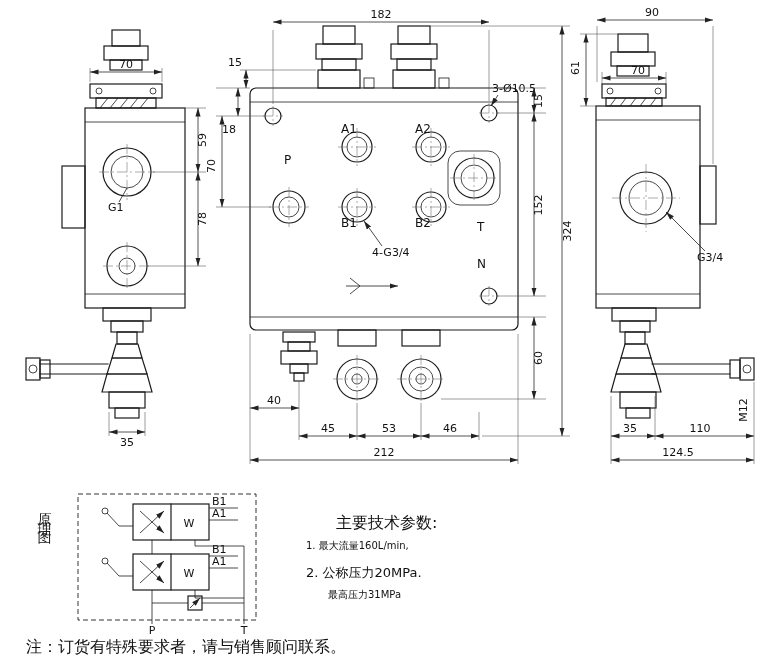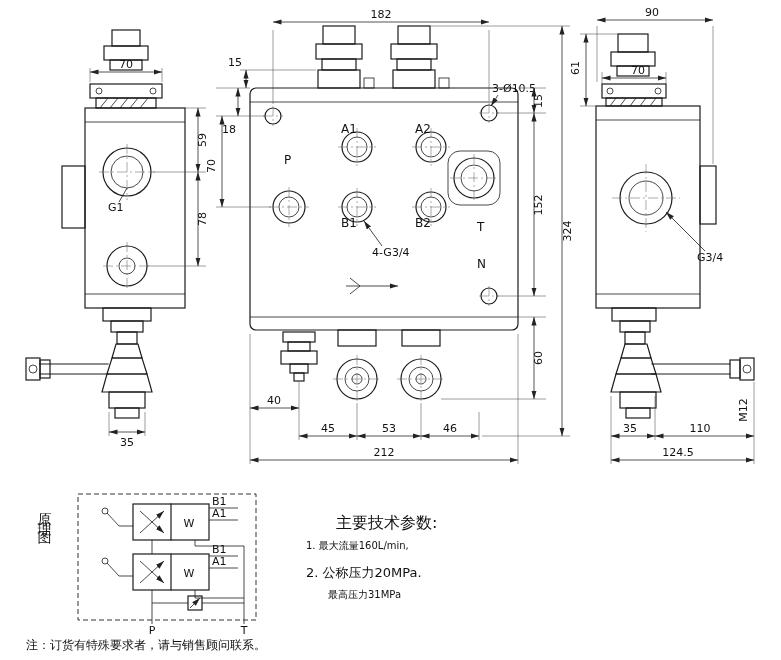--- a/index.html
+++ b/index.html
@@ -352,15 +352,15 @@
     <text x="152" y="634" text-anchor="middle">P</text>
     <text x="244" y="634" text-anchor="middle">T</text>
   </g>
 </svg>
 
 <div class="zh vert" style="left:36px;top:502px">原理图</div>
 <div class="zh" style="left:336px;top:513px;font-size:16px">主要技术参数:</div>
 <div class="zh" style="left:306px;top:539px;font-size:10px">1. 最大流量160L/min,</div>
 <div class="zh" style="left:306px;top:564px;font-size:13px">2. 公称压力20MPa.</div>
 <div class="zh" style="left:328px;top:588px;font-size:10px">最高压力31MPa</div>
-<div class="zh" style="left:26px;top:637px;font-size:12px">注：订货有特殊要求者，请与销售顾问联系。</div>
+<div class="zh" style="left:26px;top:637px;font-size:16px">注：订货有特殊要求者，请与销售顾问联系。</div>
 
 </div>
 
 </body></html>

